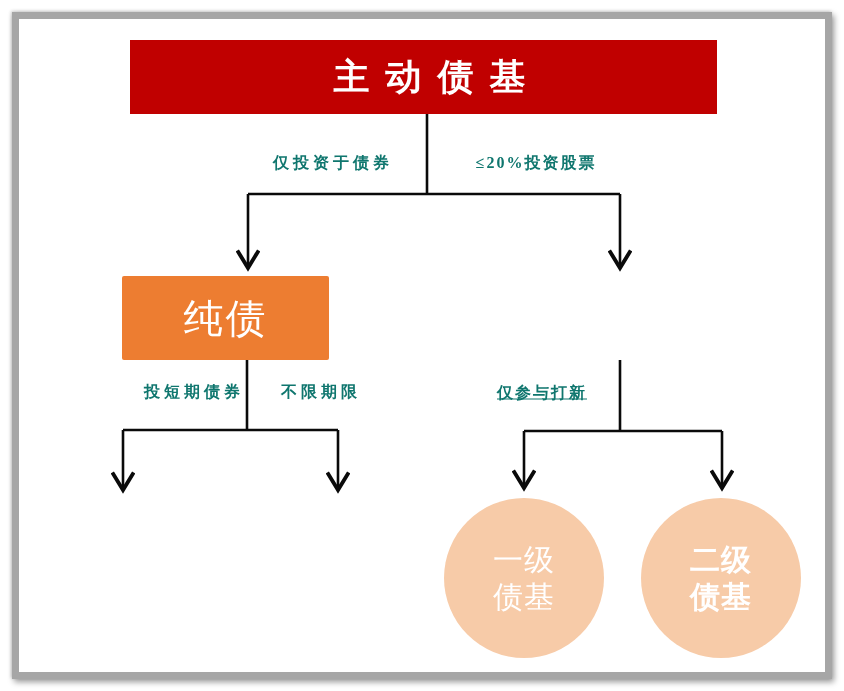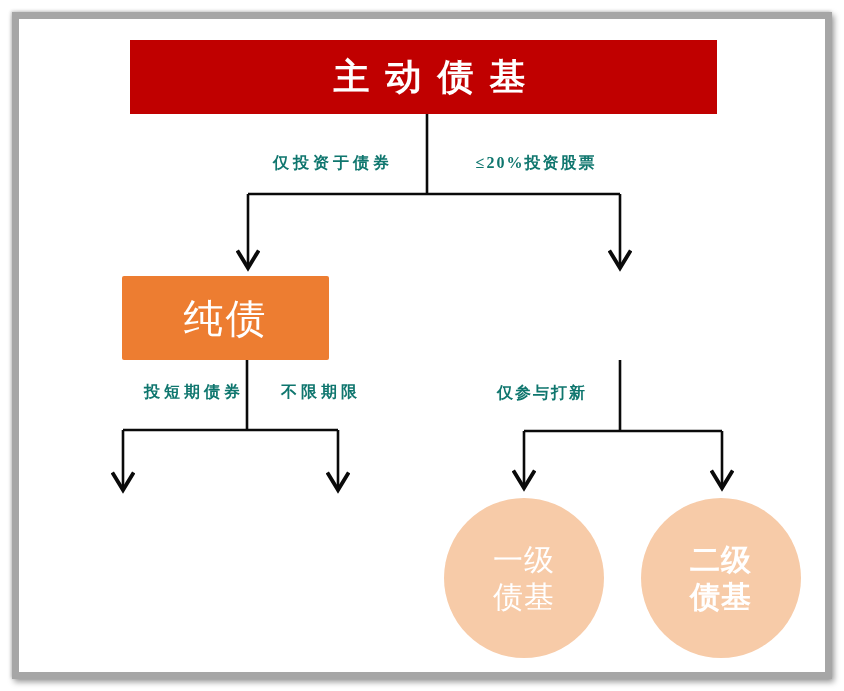--- a/index.html
+++ b/index.html
@@ -50,21 +50,21 @@
   .edge-label{
     position:absolute;transform:translate(-50%,-50%);
     font-family:"Liberation Serif", serif;
     font-weight:bold;color:#0f766e;white-space:nowrap;
     font-size:16px;letter-spacing:4px;
   }
   .el-1a{left:333px;top:163px;}
   .el-1b{left:536px;top:163px;letter-spacing:2px;}
   .el-2a{left:158px;top:392px;margin-left:36px;}
   .el-2b{left:321px;top:392px;font-family:Liberation Serif, serif;}
-  .el-2c{left:542px;top:393px;letter-spacing:2px;}
+  .el-2c{left:542px;top:393px;letter-spacing:2px;text-decoration:underline;}
   .el-2d{left:704px;top:393px;letter-spacing:2px;}
 </style>
 </head>
 <body>
 
 <div class="frame"></div>
 
 <div class="canvas">
 
   <svg class="connectors" viewBox="0 0 844 691" xmlns="http://www.w3.org/2000/svg">

